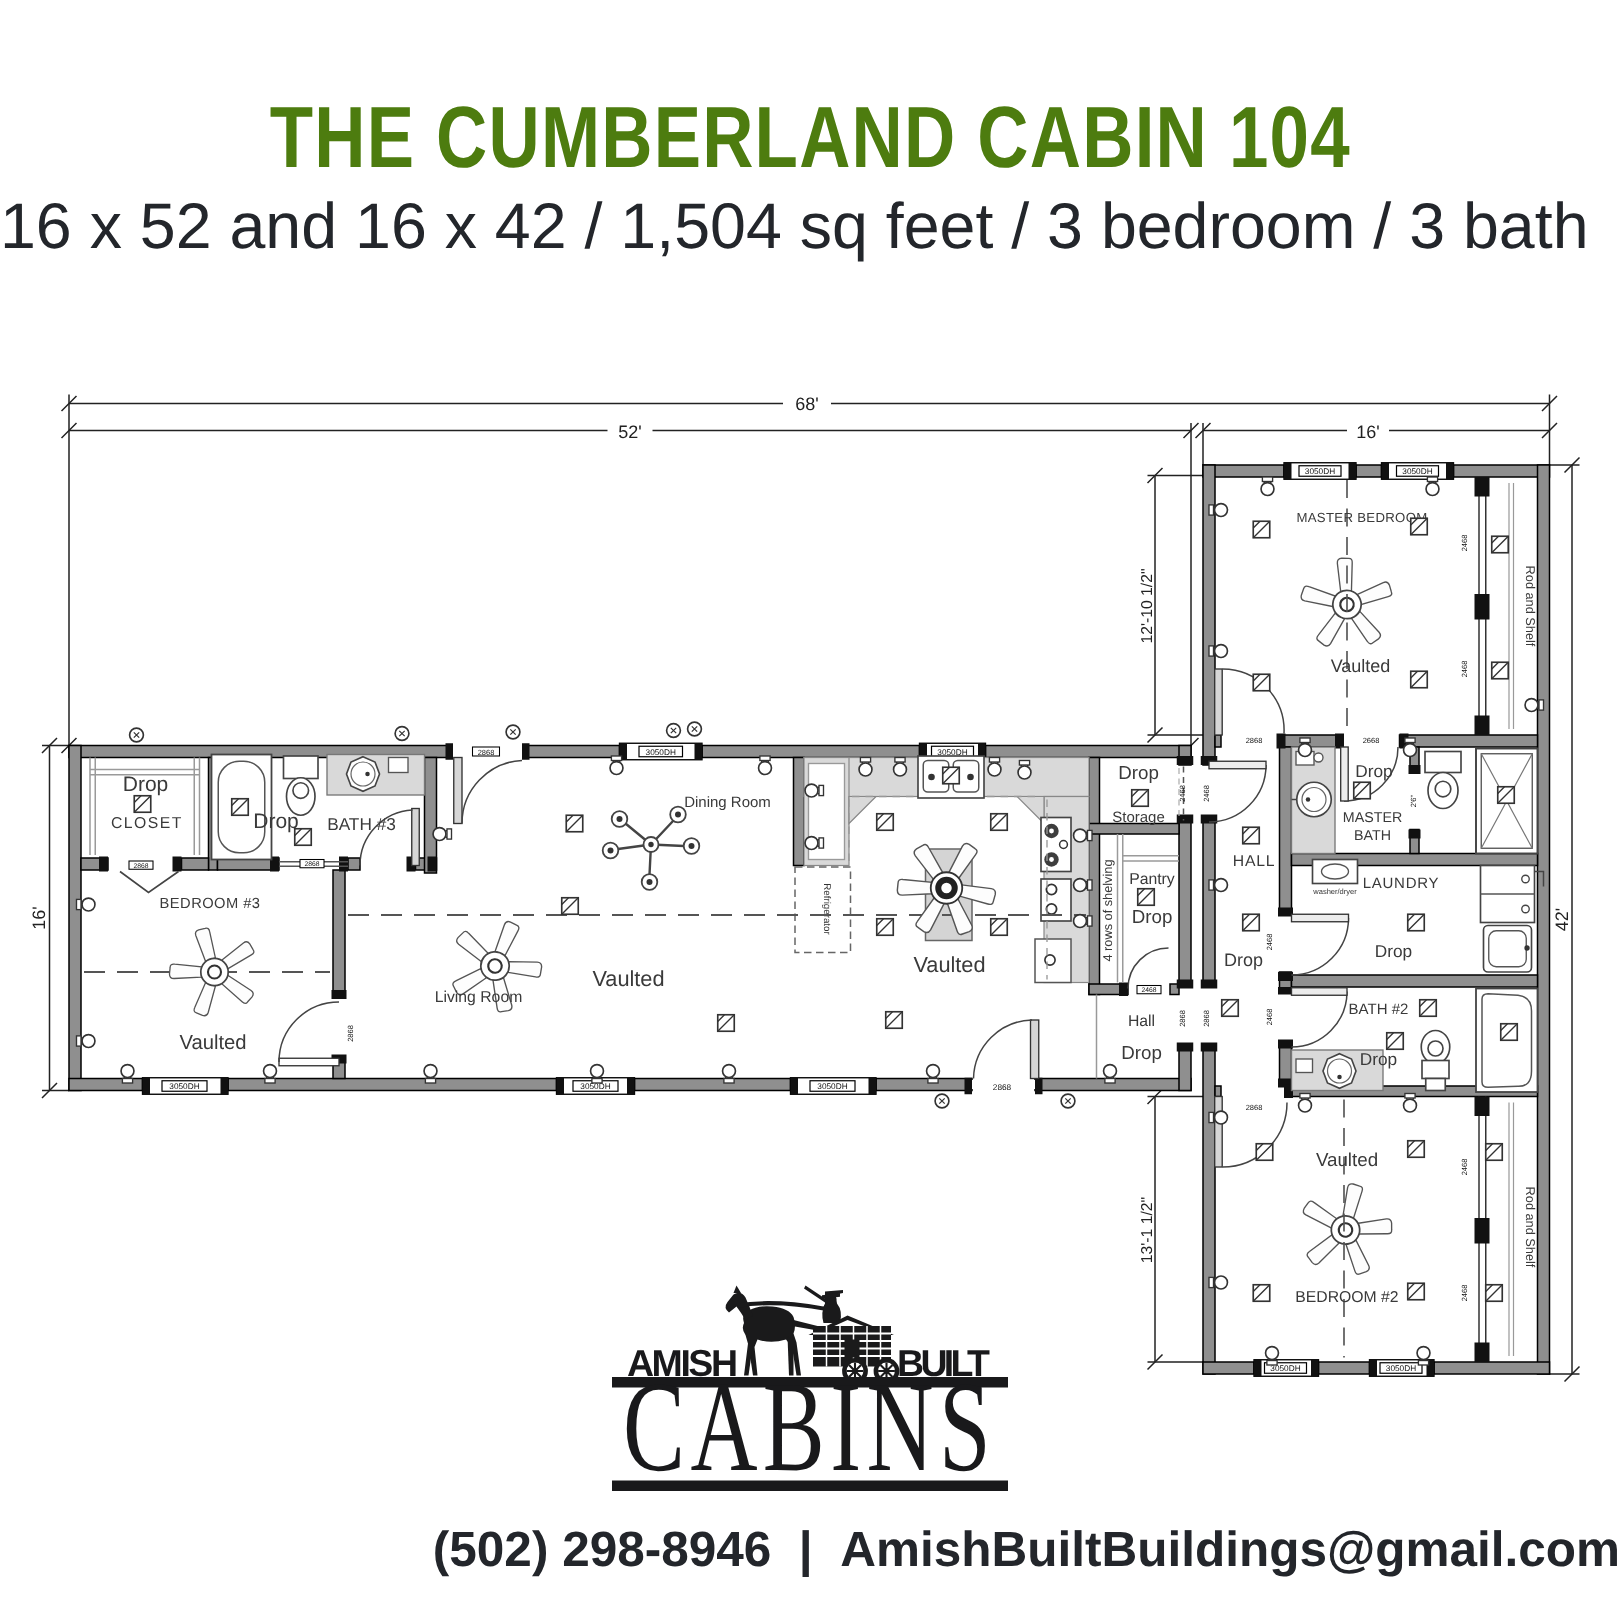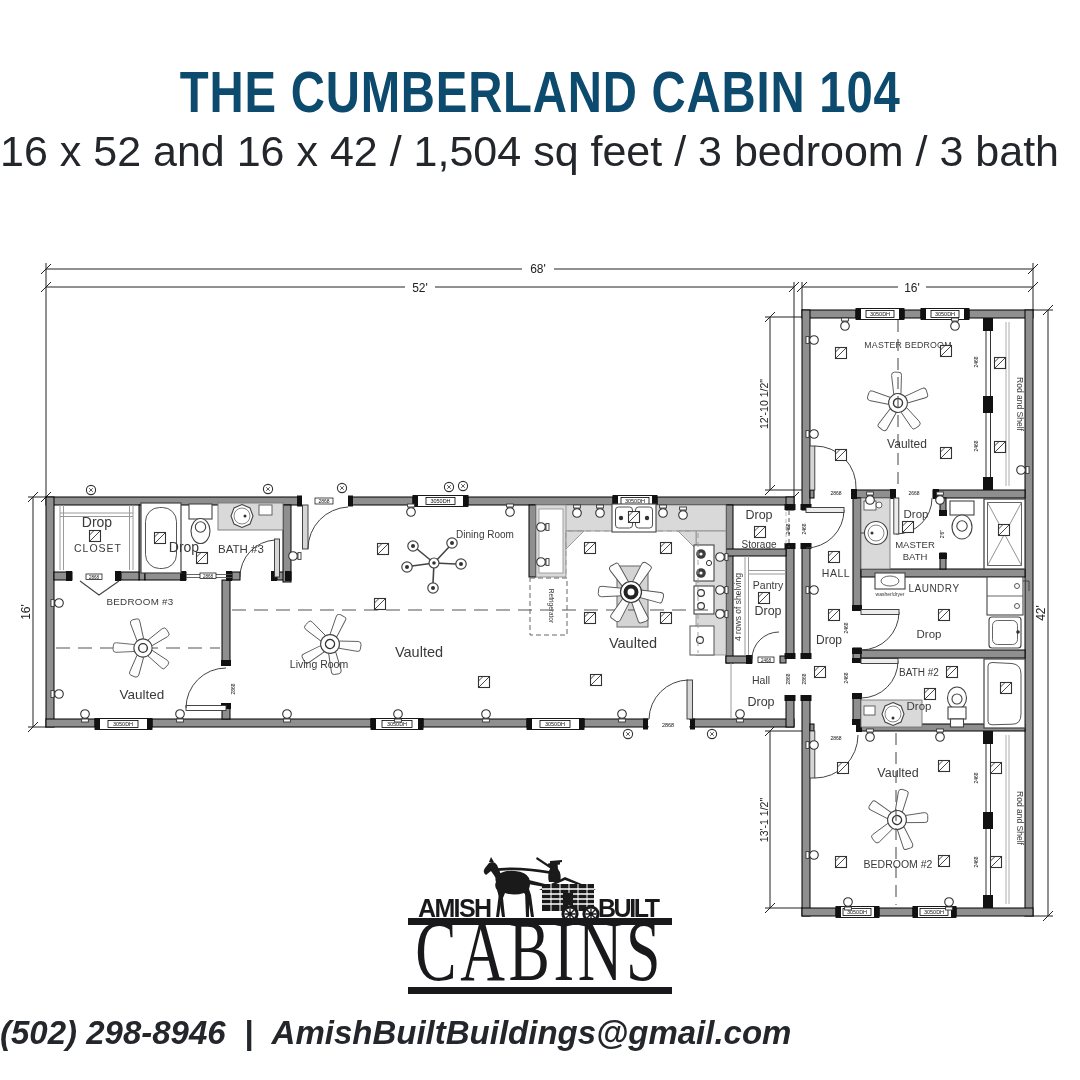--- a/index.html
+++ b/index.html
@@ -1,28 +1,28 @@
 <!DOCTYPE html>
 <html><head>
 <meta charset="utf-8">
 <style>
   html,body{margin:0;padding:0;-webkit-font-smoothing:antialiased;}
   body{width:1080px;height:1080px;background:#ffffff;font-family:"Liberation Sans",sans-serif;overflow:hidden;}
   .page{position:relative;width:1080px;height:1080px;background:#fff;}
   .title{position:absolute;top:58px;left:0;width:1080px;text-align:center;font-weight:bold;
-         font-size:58px;color:#0c4a6e;white-space:nowrap;}
+         font-size:58px;color:#4d7c0f;white-space:nowrap;}
   .title span{display:inline-block;transform:scaleX(0.815);transform-origin:center;letter-spacing:1px;}
   .subtitle{position:absolute;top:127px;left:0;width:872px;text-align:center;
          font-size:43px;color:#23262b;white-space:nowrap;}
   .subtitle span{display:inline-block;transform:scaleX(1.0);transform-origin:center;}
   .cabins{position:absolute;top:901px;left:0;width:1080px;text-align:center;
          font-family:"Liberation Serif",serif;font-weight:normal;font-size:86px;color:#19191b;white-space:nowrap;}
   .cabins span{display:inline-block;transform:scaleX(0.72);letter-spacing:5px;}
-  .contact{position:absolute;top:1014px;left:0;width:1080px;text-align:left;font-weight:bold;
-         font-size:33px;color:#23262b;white-space:nowrap;font-style:italic;}
+  .contact{position:absolute;top:1014px;left:0;width:1080px;text-align:right;font-weight:bold;
+         font-size:33px;color:#23262b;white-space:nowrap;}
   svg{position:absolute;left:0;top:0;}
   text{font-family:"Liberation Sans",sans-serif;}
 </style>
 </head>
 <body>
 <div class="page">
 
   <div class="title"><span>THE CUMBERLAND CABIN 104</span></div>
 
   <div class="subtitle"><span>16 x 52 and 16 x 42 / 1,504 sq feet / 3 bedroom / 3 bath</span></div>

